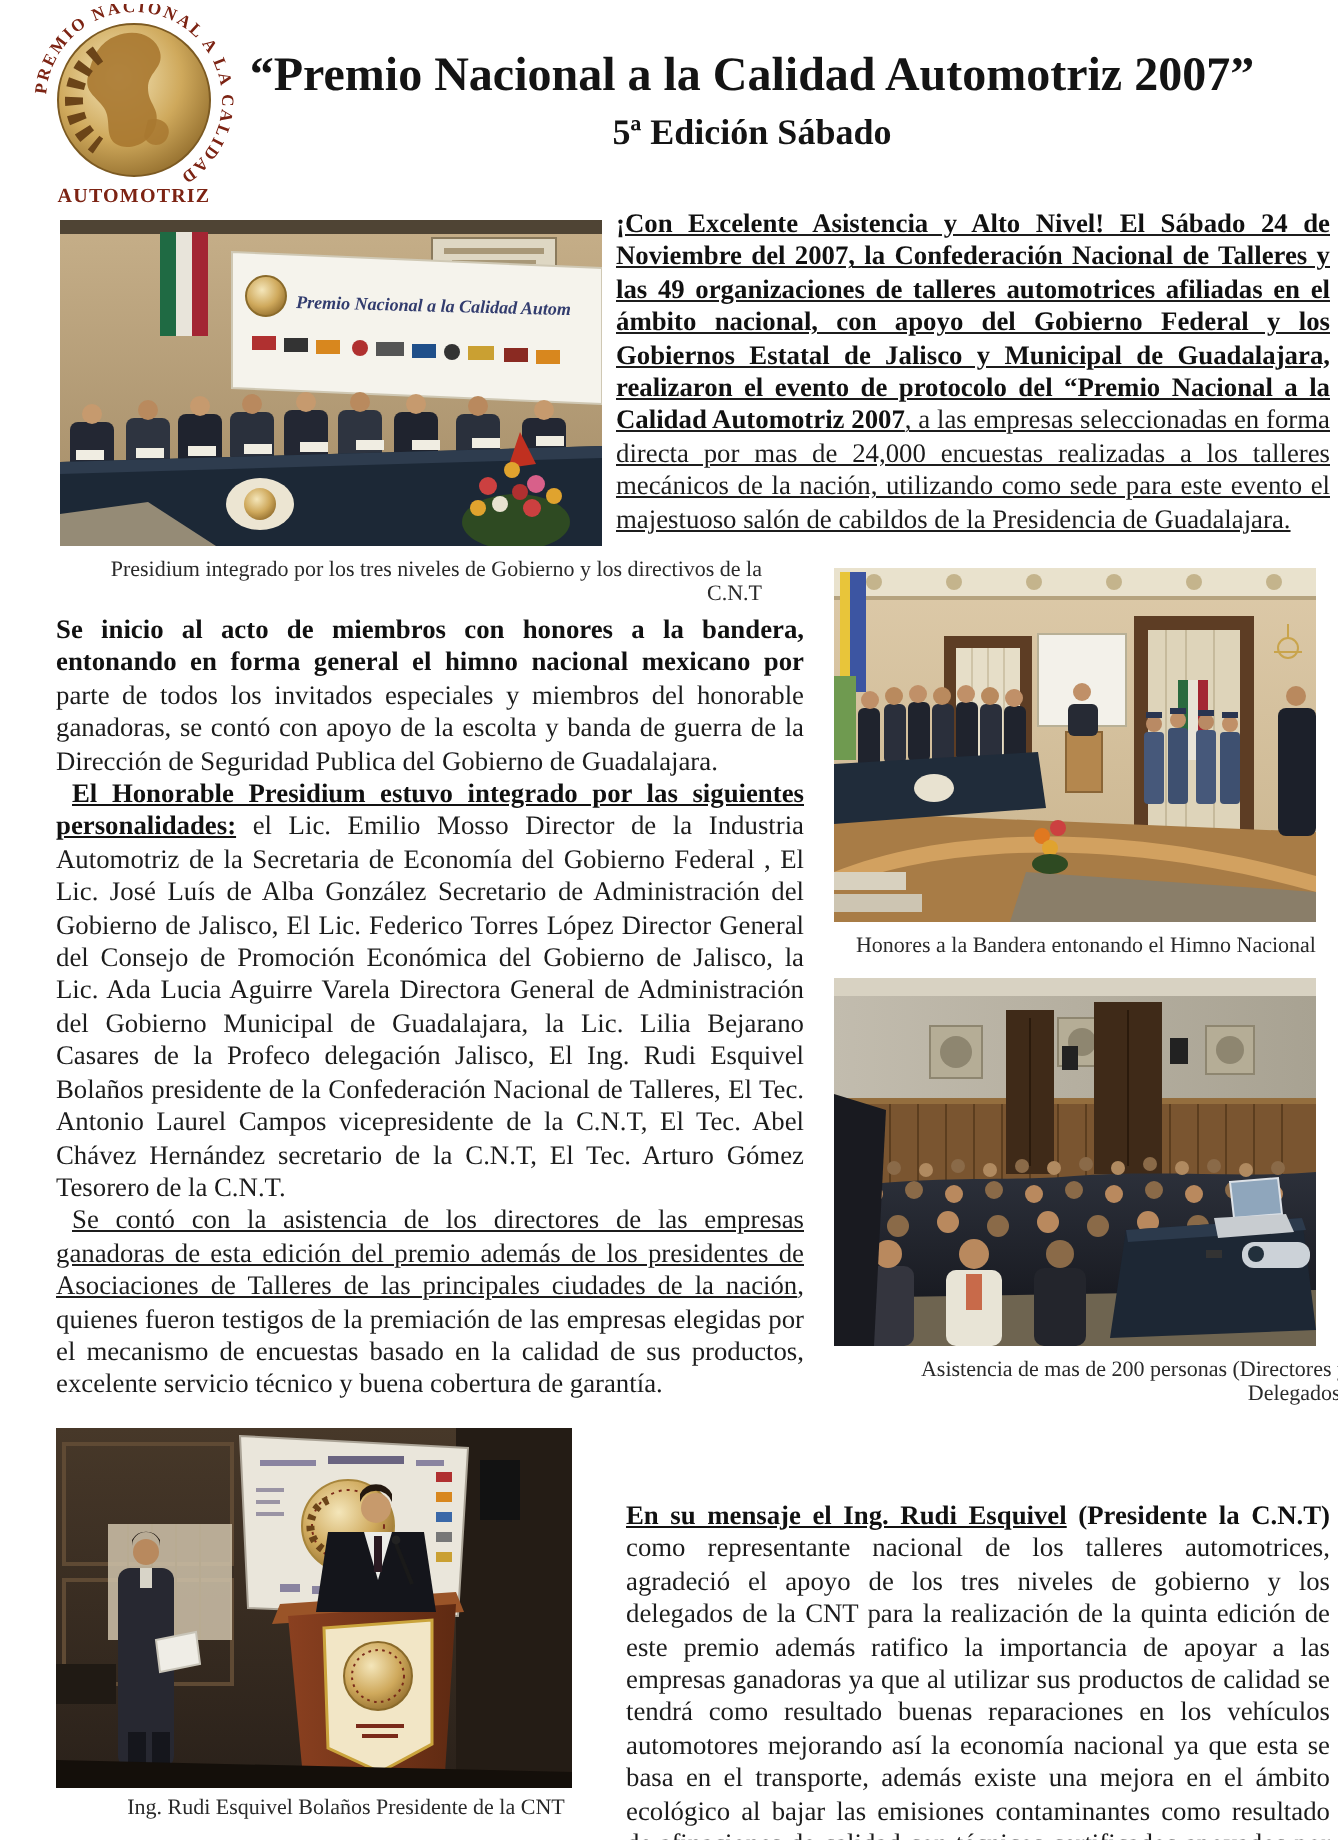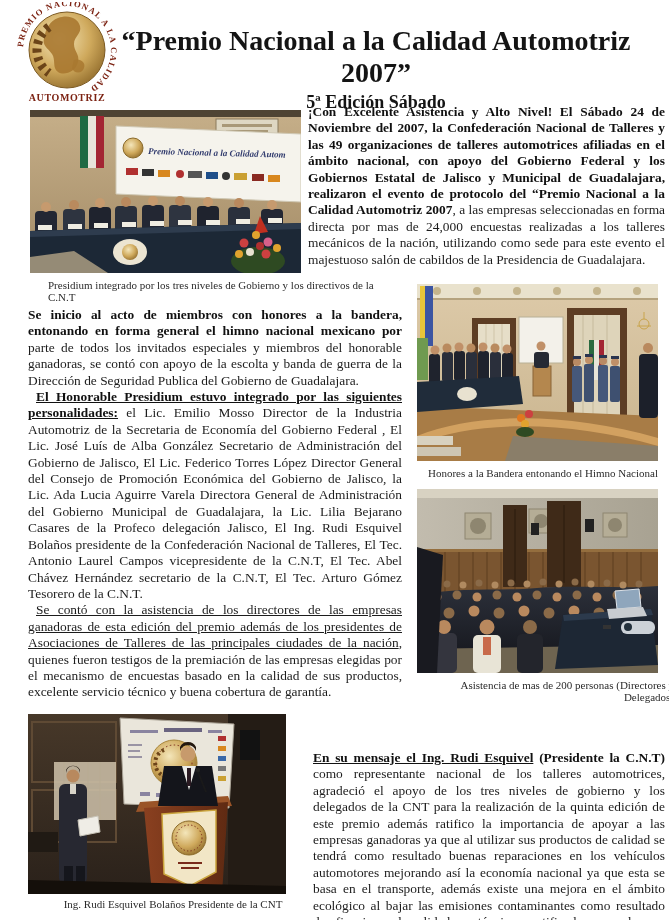--- a/index.html
+++ b/index.html
@@ -1,35 +1,35 @@
 <!DOCTYPE html>
 <html><head>
 <meta charset="utf-8">
 <style>
   html,body{margin:0;padding:0;background:#fff;}
   .page{position:relative;width:669px;height:920px;background:#ffffff;overflow:hidden;
         font-family:"Liberation Serif","DejaVu Serif",serif;color:#1c1c1c;}
   .abs{position:absolute;}
   .logo{left:16px;top:2px;width:102px;height:102px;}
   .titleblock{left:96px;top:25px;width:560px;text-align:center;}
-  .title{font-size:28px;font-weight:bold;color:#141414;line-height:1.15;}
+  .title{font-size:24px;font-weight:bold;color:#141414;line-height:1.15;}
   .subtitle{font-size:18px;font-weight:bold;color:#141414;margin-top:3px;}
   .ph{overflow:hidden;}
   .ph svg{display:block;width:100%;height:100%;}
   .photo1{left:30px;top:110px;width:271px;height:163px;}
   .photo2{left:417px;top:284px;width:241px;height:177px;}
   .photo3{left:417px;top:489px;width:241px;height:184px;}
   .photo4{left:28px;top:714px;width:258px;height:180px;}
   .cap{font-size:11px;color:#2a2a2a;}
-  .cap1{left:36px;top:279px;width:345px;text-align:left;margin-left:12px;}
+  .cap1{left:36px;top:279px;width:345px;text-align:right;}
   .cap2{left:417px;top:467px;width:241px;text-align:right;}
   .cap3{left:433px;top:679px;width:241px;text-align:right;}
   .cap4{left:44px;top:898px;width:258px;text-align:center;}
   .bodytext{font-size:13.4px;line-height:16.4px;text-align:justify;margin:0;color:#1c1c1c;}
-  .para1{left:308px;top:104px;width:357px;}
+  .para1{left:308px;top:104px;width:357px;text-decoration:underline;}
   .leftcol{left:28px;top:307px;width:374px;}
   .para2{left:313px;top:711px;width:352px;margin-top:39px;}
   .b{font-weight:bold;color:#111;}
   .u{text-decoration:underline;}
   .ind{text-indent:8px;}
 </style>
 </head>
 <body>
 
 <div class="page">

